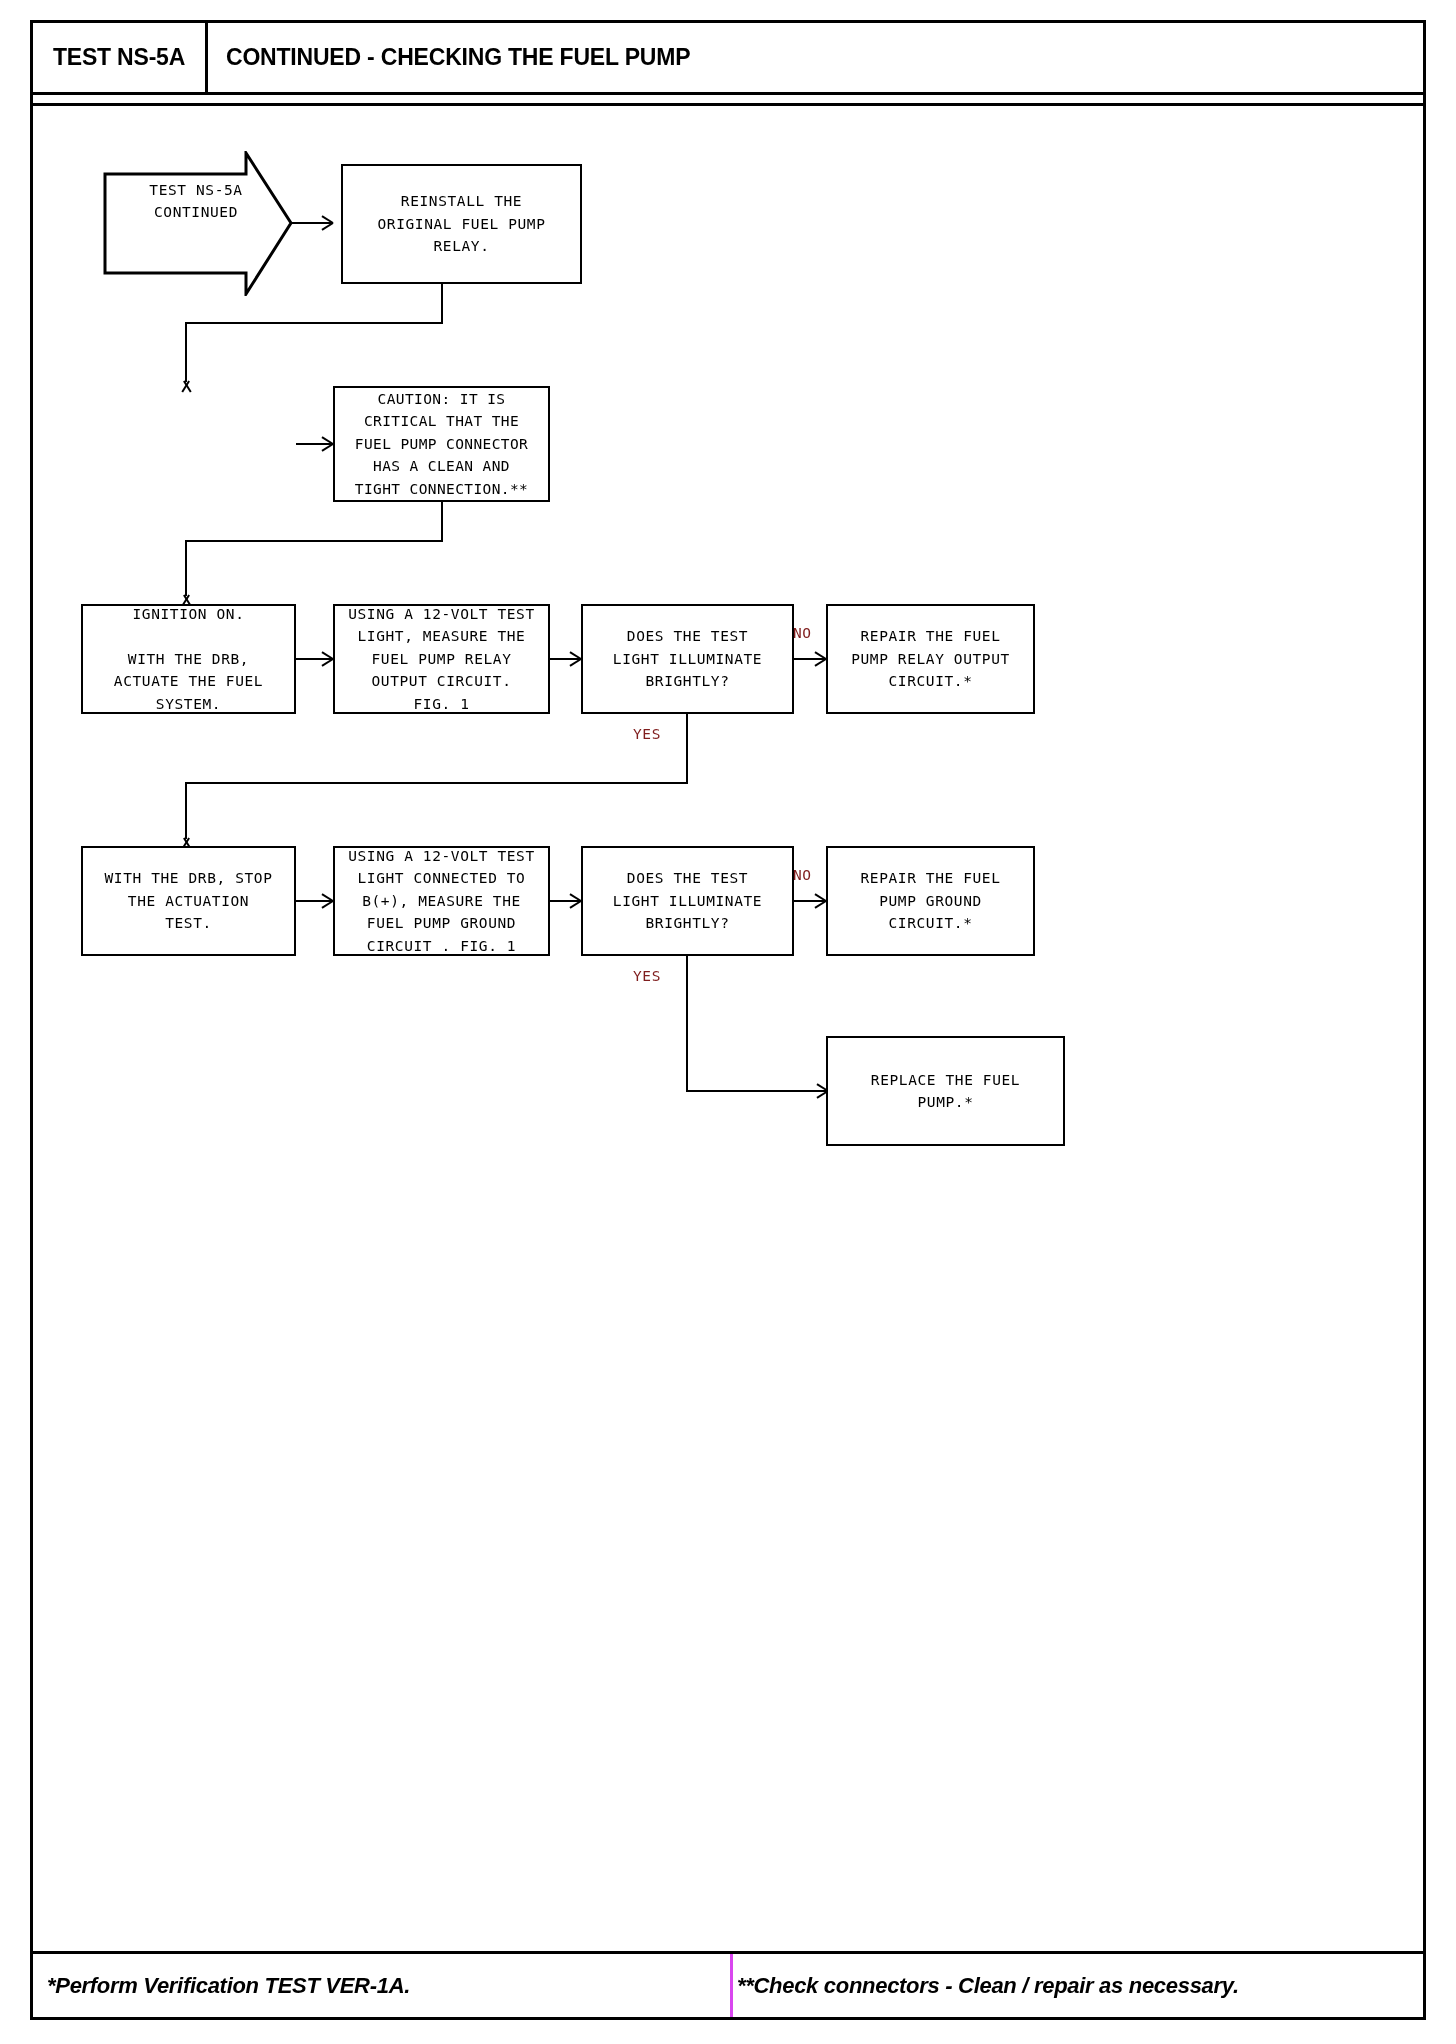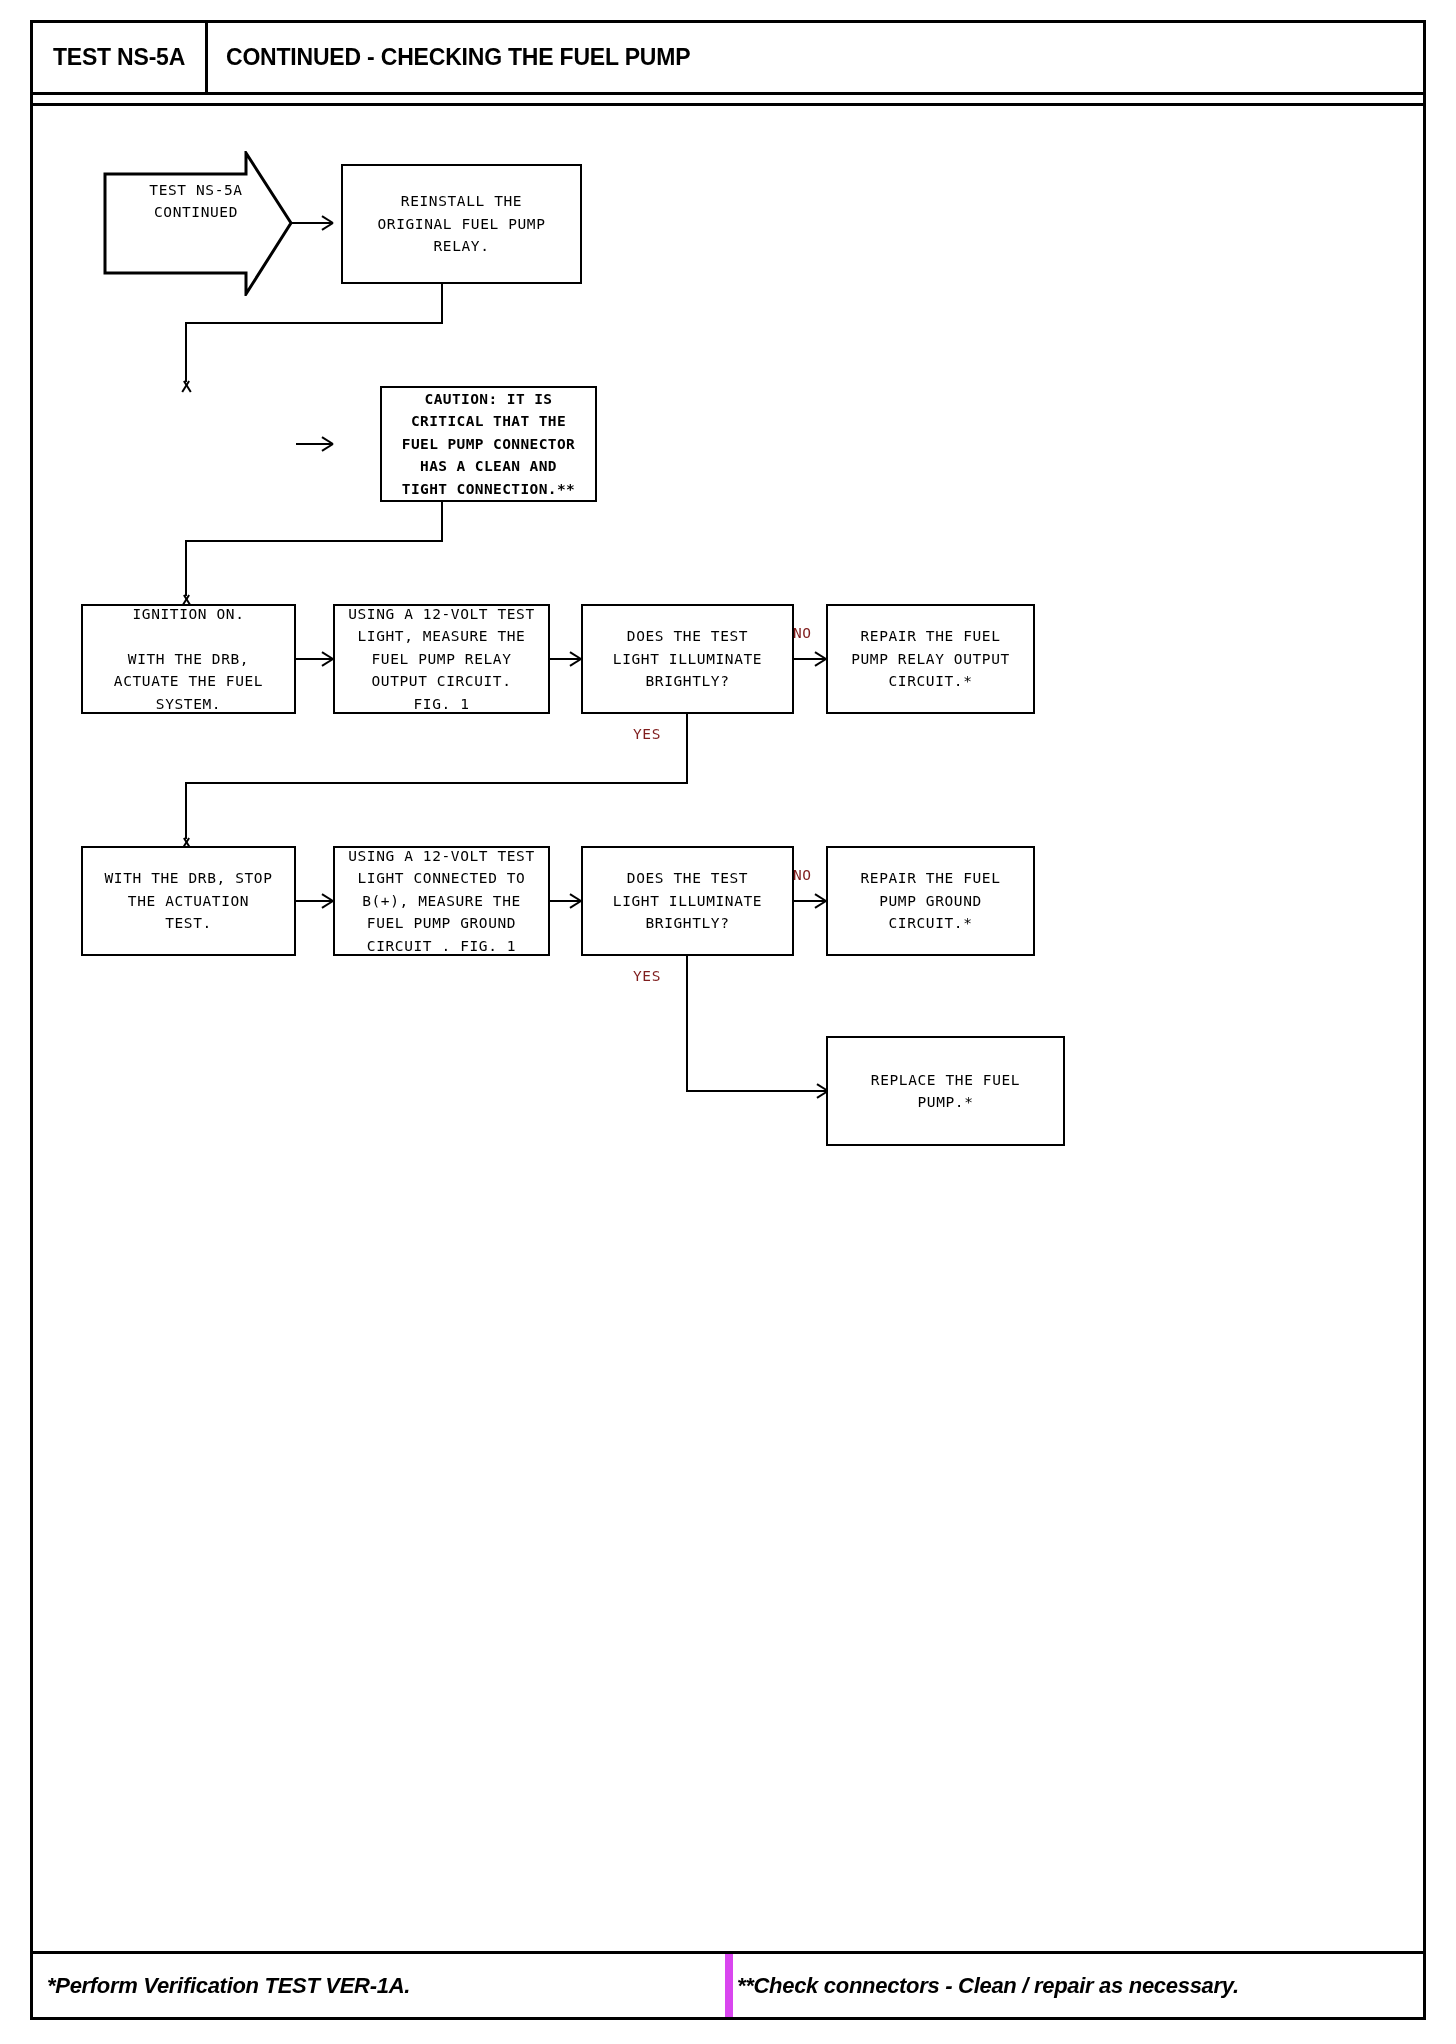--- a/index.html
+++ b/index.html
@@ -99,23 +99,22 @@
     text-align: center;
     font-family: "DejaVu Sans Mono", monospace;
     font-size: 14.5px;
     line-height: 1.55;
     letter-spacing: 0.6px;
     color: #000;
     white-space: pre-line;
     padding: 4px 6px;
   }
   .fbox.bold {
-    font-weight: bold;
+    font-weight: normal;
     letter-spacing: 0.4px;
-    margin-left: 47px;
   }
 
   
   #continued-shape {
     position: absolute;
     font-family: "DejaVu Sans Mono", monospace;
     font-size: 14.5px;
     line-height: 1.55;
     letter-spacing: 0.6px;
     color: #000;
@@ -175,21 +174,21 @@
     width: 100%;
     height: 66px;
     box-sizing: border-box;
     border-top: 3px solid #000;
     display: flex;
     align-items: stretch;
   }
   #footer-left-cell {
     width: 700px;
     box-sizing: border-box;
-    border-right: 8px solid #d946ef;
+    border-right: 3px solid #d946ef;
     display: flex;
     align-items: center;
     padding-left: 14px;
   }
   #footer-right-cell {
     flex: 1;
     display: flex;
     align-items: center;
     padding-left: 4px;
   }

